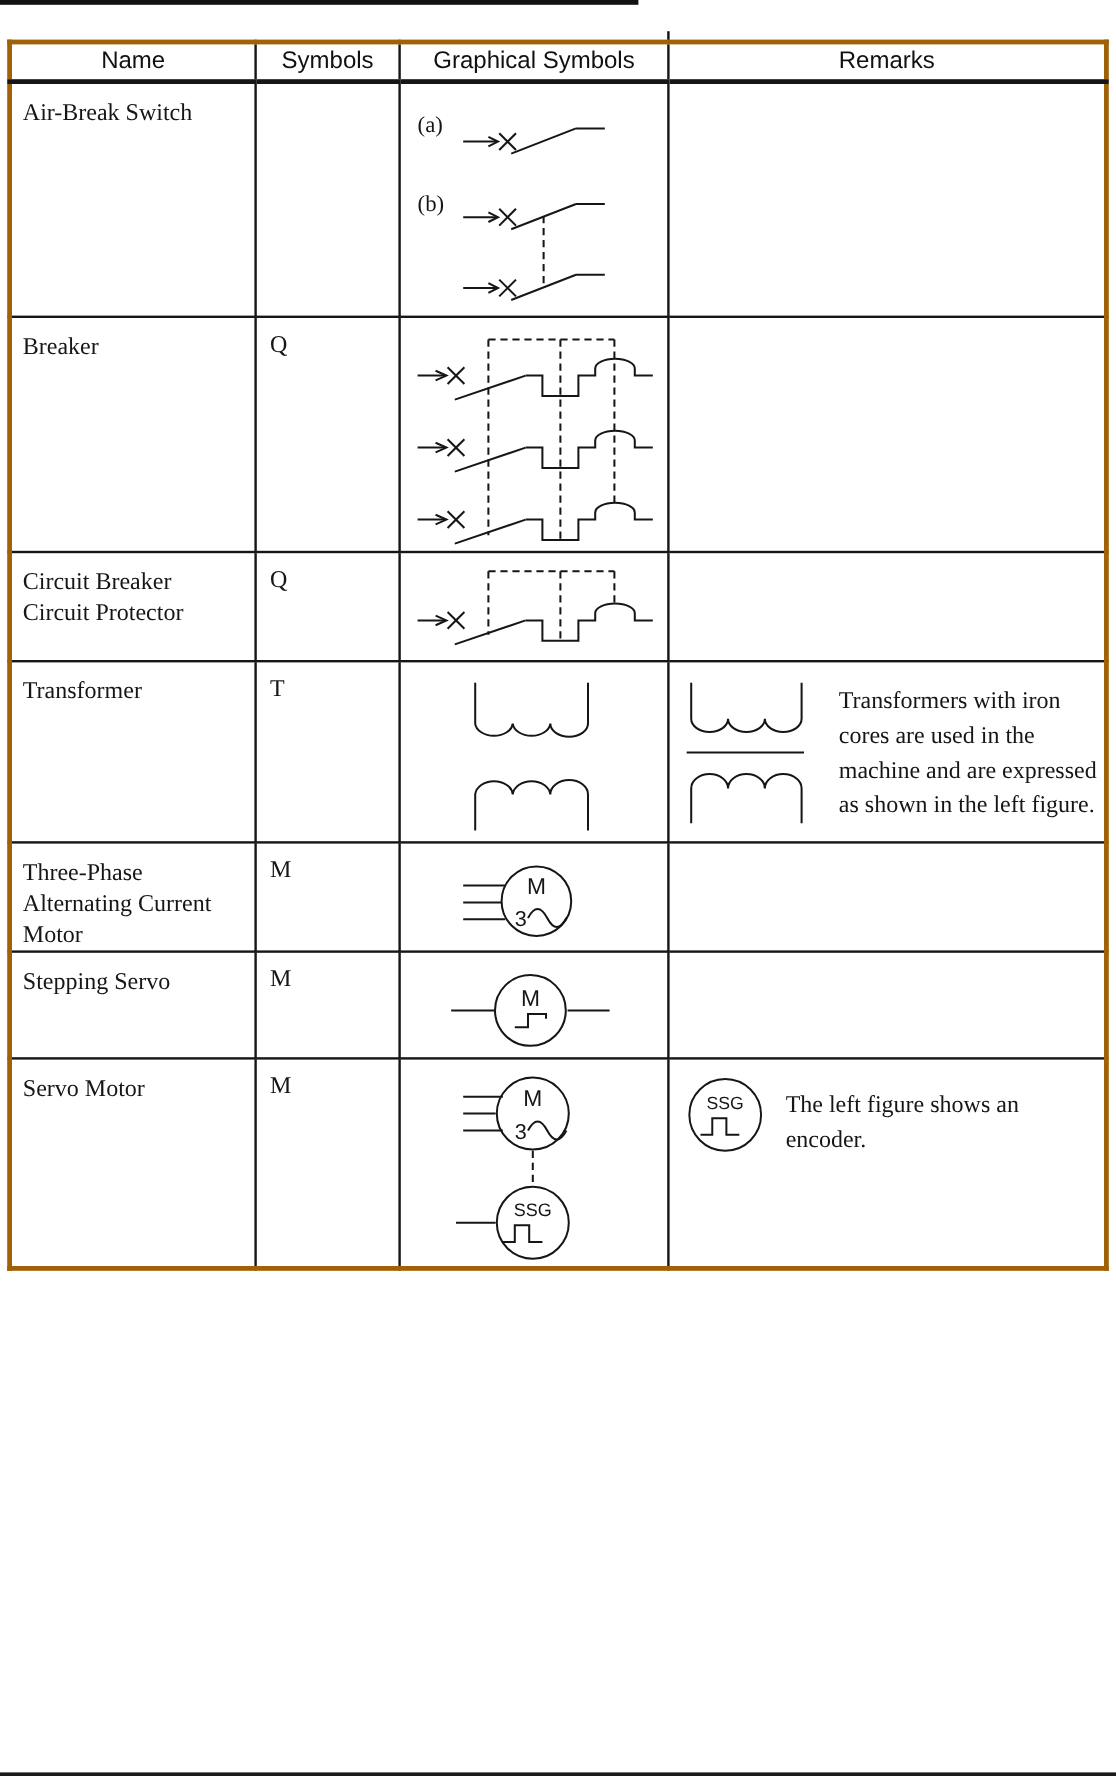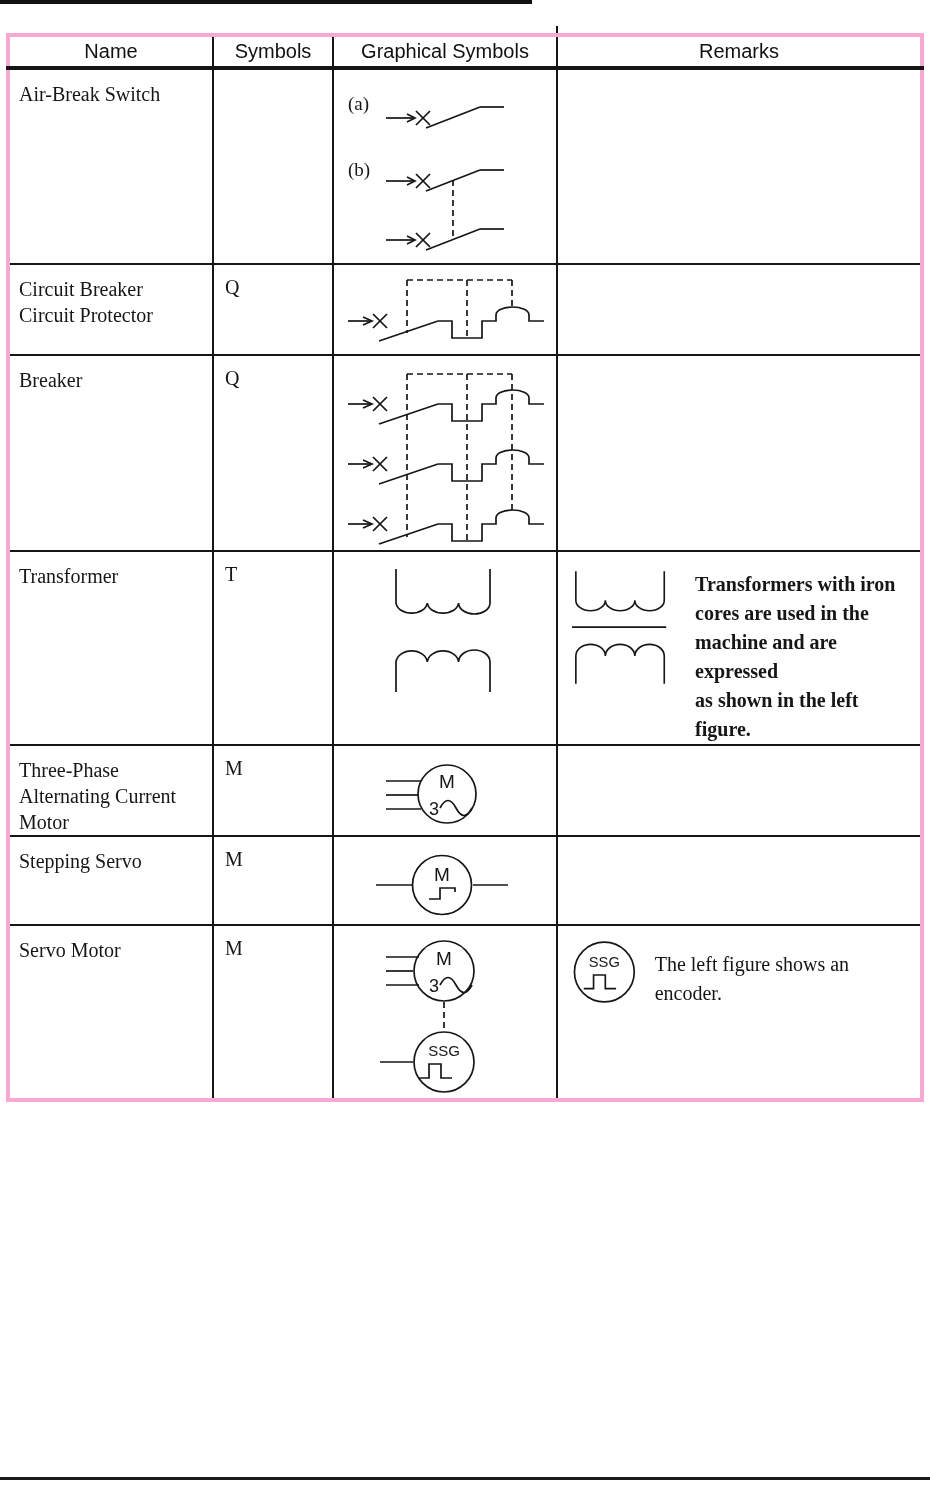--- a/index.html
+++ b/index.html
@@ -10,21 +10,21 @@
   .top-bar { position:absolute; left:0; top:0; width:532px; height:4px; background:#111; }
   .top-tick { position:absolute; left:556px; top:26px; width:2px; height:9px; background:#111; }
   .scan-smudge { position:absolute; left:655px; top:133px; width:183px; height:3px; background:#8a8a8a; opacity:.55; }
   .footer-rule { position:absolute; left:0; top:1477px; width:930px; height:3px; background:#1a1a1a; }
 
   table.symtable {
     position:absolute; left:6px; top:33px; width:916px;
     border-collapse:collapse; table-layout:fixed;
   }
   .symtable th, .symtable td { border:2px solid #161616; }
-  table.symtable { border:4px solid #f9a8d4;padding-left:12px; }
+  table.symtable { border:4px solid #a16207;padding-left:12px; }
   .symtable thead th {
     border-bottom:4px solid #161616;
     font-family:"Liberation Sans", sans-serif; font-weight:normal;
     font-size:20px; height:29px; text-align:center; vertical-align:middle;
     padding:0; color:#111;
   }
   .symtable td { vertical-align:top; padding:0; overflow:hidden; background:#fff; }
   td.name { padding:11px 6px 0 9px; font-size:20px; line-height:26px; white-space:pre-line; }
   td.sym  { padding:11px 0 0 11px; font-size:20px; }
   td.gfx  { padding:0; }
@@ -94,20 +94,56 @@
             <line class="st" x1="82" y1="163" x2="96" y2="177"></line>
             <line class="st" x1="82" y1="177" x2="96" y2="163"></line>
             <line class="st" x1="92" y1="180" x2="146" y2="159"></line>
             <line class="st" x1="146" y1="159" x2="170" y2="159"></line>
             <line class="st dash" x1="119" y1="110" x2="119" y2="169"></line>
           </svg>
         </td>
         <td class="rem"></td>
       </tr>
 
+      <tr style="height:196px">
+        <td class="name">Breaker</td>
+        <td class="sym">Q</td>
+        <td class="gfx">
+          <svg width="220" height="192" viewBox="0 0 220 192">
+
+            <line class="st" x1="14" y1="48" x2="36" y2="48"></line>
+            <polyline class="st" points="29,44 38,48 29,52"></polyline>
+            <line class="st" x1="39" y1="41" x2="53" y2="55"></line>
+            <line class="st" x1="39" y1="55" x2="53" y2="41"></line>
+            <line class="st" x1="45" y1="68" x2="104" y2="48"></line>
+            <path class="st" d="M104,48 H118 V65 H148 V48 H162 V42 A16.5 8 0 0 1 195,42 V48 H210"></path>
+
+            <line class="st" x1="14" y1="108" x2="36" y2="108"></line>
+            <polyline class="st" points="29,104 38,108 29,112"></polyline>
+            <line class="st" x1="39" y1="101" x2="53" y2="115"></line>
+            <line class="st" x1="39" y1="115" x2="53" y2="101"></line>
+            <line class="st" x1="45" y1="128" x2="104" y2="108"></line>
+            <path class="st" d="M104,108 H118 V125 H148 V108 H162 V102 A16.5 8 0 0 1 195,102 V108 H210"></path>
+
+            <line class="st" x1="14" y1="168" x2="36" y2="168"></line>
+            <polyline class="st" points="29,164 38,168 29,172"></polyline>
+            <line class="st" x1="39" y1="161" x2="53" y2="175"></line>
+            <line class="st" x1="39" y1="175" x2="53" y2="161"></line>
+            <line class="st" x1="45" y1="188" x2="104" y2="168"></line>
+            <path class="st" d="M104,168 H118 V185 H148 V168 H162 V162 A16.5 8 0 0 1 195,162 V168 H210"></path>
+
+            <line class="st dash" x1="73" y1="18" x2="178" y2="18"></line>
+            <line class="st dash" x1="73" y1="18" x2="73" y2="181"></line>
+            <line class="st dash" x1="133" y1="18" x2="133" y2="186"></line>
+            <line class="st dash" x1="178" y1="18" x2="178" y2="155"></line>
+          </svg>
+        </td>
+        <td class="rem"></td>
+      </tr>
+
       <tr style="height:91px">
         <td class="name">Circuit Breaker
 Circuit Protector</td>
         <td class="sym">Q</td>
         <td class="gfx">
           <svg width="220" height="87" viewBox="0 0 220 87">
             <line class="st" x1="14" y1="56" x2="36" y2="56"></line>
             <polyline class="st" points="29,52 38,56 29,60"></polyline>
             <line class="st" x1="39" y1="49" x2="53" y2="63"></line>
             <line class="st" x1="39" y1="63" x2="53" y2="49"></line>
@@ -115,67 +151,31 @@
             <path class="st" d="M104,56 H118 V73 H148 V56 H162 V50 A16.5 8 0 0 1 195,50 V56 H210"></path>
             <line class="st dash" x1="73" y1="15" x2="178" y2="15"></line>
             <line class="st dash" x1="73" y1="15" x2="73" y2="68"></line>
             <line class="st dash" x1="133" y1="15" x2="133" y2="74"></line>
             <line class="st dash" x1="178" y1="15" x2="178" y2="43"></line>
           </svg>
         </td>
         <td class="rem"></td>
       </tr>
 
-      <tr style="height:196px">
-        <td class="name">Breaker</td>
-        <td class="sym">Q</td>
-        <td class="gfx">
-          <svg width="220" height="192" viewBox="0 0 220 192">
-
-            <line class="st" x1="14" y1="48" x2="36" y2="48"></line>
-            <polyline class="st" points="29,44 38,48 29,52"></polyline>
-            <line class="st" x1="39" y1="41" x2="53" y2="55"></line>
-            <line class="st" x1="39" y1="55" x2="53" y2="41"></line>
-            <line class="st" x1="45" y1="68" x2="104" y2="48"></line>
-            <path class="st" d="M104,48 H118 V65 H148 V48 H162 V42 A16.5 8 0 0 1 195,42 V48 H210"></path>
-
-            <line class="st" x1="14" y1="108" x2="36" y2="108"></line>
-            <polyline class="st" points="29,104 38,108 29,112"></polyline>
-            <line class="st" x1="39" y1="101" x2="53" y2="115"></line>
-            <line class="st" x1="39" y1="115" x2="53" y2="101"></line>
-            <line class="st" x1="45" y1="128" x2="104" y2="108"></line>
-            <path class="st" d="M104,108 H118 V125 H148 V108 H162 V102 A16.5 8 0 0 1 195,102 V108 H210"></path>
-
-            <line class="st" x1="14" y1="168" x2="36" y2="168"></line>
-            <polyline class="st" points="29,164 38,168 29,172"></polyline>
-            <line class="st" x1="39" y1="161" x2="53" y2="175"></line>
-            <line class="st" x1="39" y1="175" x2="53" y2="161"></line>
-            <line class="st" x1="45" y1="188" x2="104" y2="168"></line>
-            <path class="st" d="M104,168 H118 V185 H148 V168 H162 V162 A16.5 8 0 0 1 195,162 V168 H210"></path>
-
-            <line class="st dash" x1="73" y1="18" x2="178" y2="18"></line>
-            <line class="st dash" x1="73" y1="18" x2="73" y2="181"></line>
-            <line class="st dash" x1="133" y1="18" x2="133" y2="186"></line>
-            <line class="st dash" x1="178" y1="18" x2="178" y2="155"></line>
-          </svg>
-        </td>
-        <td class="rem"></td>
-      </tr>
-
       <tr style="height:136px">
         <td class="name">Transformer</td>
         <td class="sym">T</td>
         <td class="gfx">
           <svg width="220" height="149" viewBox="0 0 220 149">
             <path class="st" d="M62,17 V51 A15.7 11 0 0 0 93.3,51 A15.7 11 0 0 0 124.6,51 A15.7 11 0 0 0 156,51 V17"></path>
             <path class="st" d="M62,140 V110 A15.7 12 0 0 1 93.3,110 A15.7 12 0 0 1 124.6,110 A15.7 12 0 0 1 156,110 V140"></path>
           </svg>
         </td>
         <td class="rem">
-          <div class="rem-flex" style="padding:15px 4px 0 14px; gap:27px;font-weight:bold;">
+          <div class="rem-flex" style="padding:15px 4px 0 14px; gap:27px;">
             <svg width="100" height="124" viewBox="0 0 100 124">
               <path class="st" d="M4,2 V32 A15.3 11 0 0 0 34.7,32 A15.3 11 0 0 0 65.4,32 A15.3 11 0 0 0 96,32 V2"></path>
               <line class="st" x1="0" y1="60" x2="98" y2="60"></line>
               <path class="st" d="M4,119 V90 A15.3 12 0 0 1 34.7,90 A15.3 12 0 0 1 65.4,90 A15.3 12 0 0 1 96,90 V119"></path>
             </svg>
             <div class="rem-text" style="margin-top:3px;">Transformers with iron
 cores are used in the
 machine and are expressed
 as shown in the left figure.</div>
           </div>

